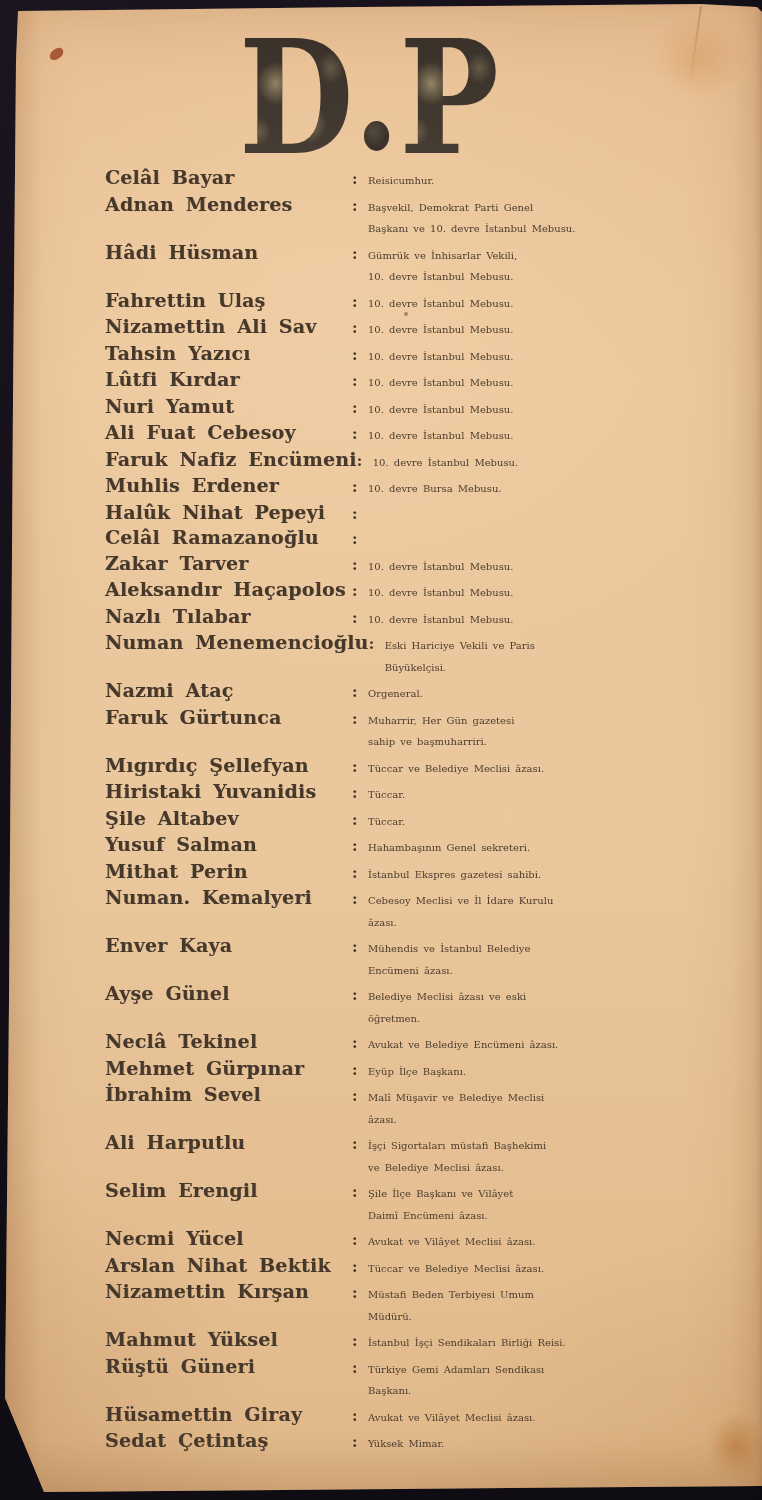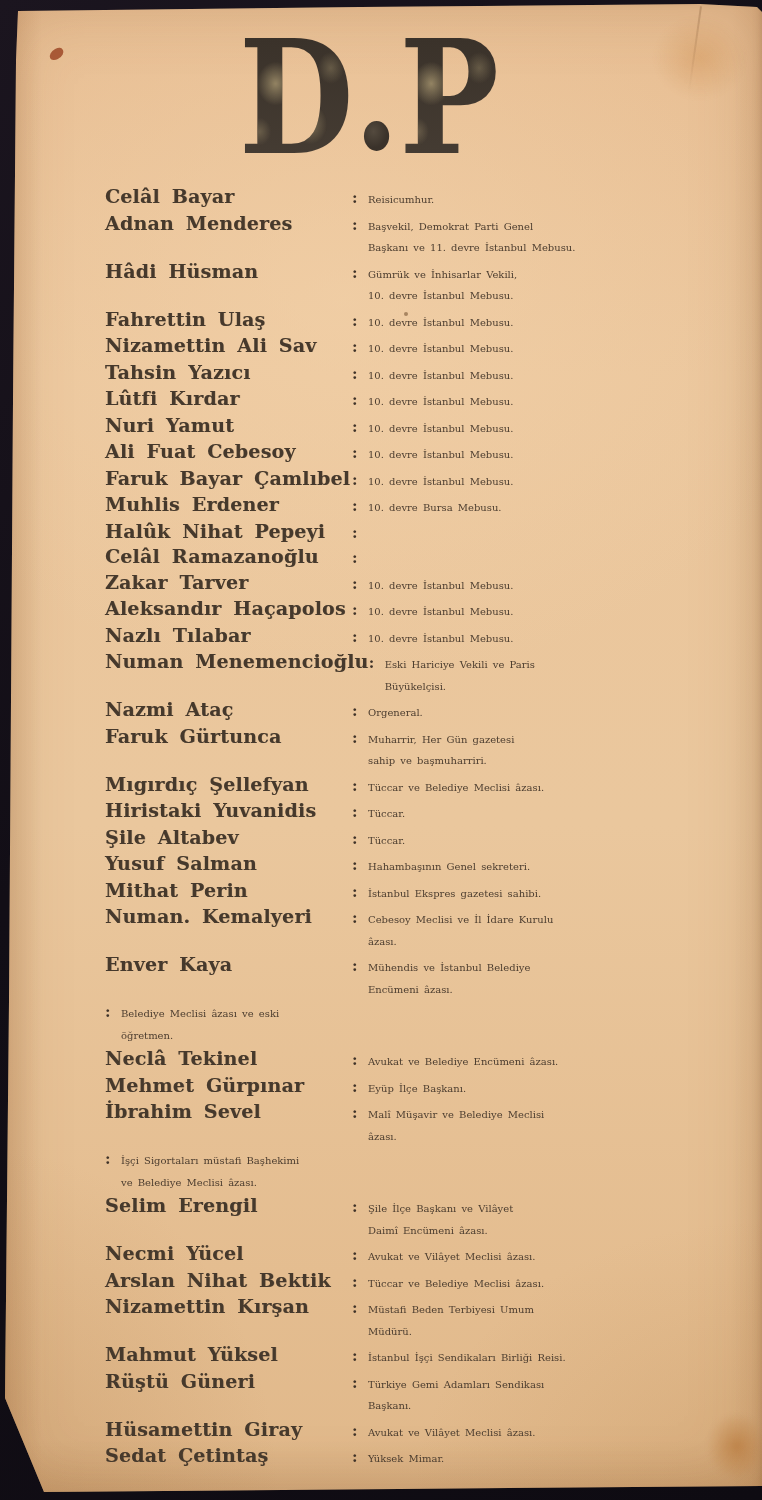--- a/index.html
+++ b/index.html
@@ -98,21 +98,21 @@
     width: 30px; height: 30px;
     margin: 0 12px;
     border-radius: 50%;
     background: radial-gradient(circle at 38% 35%, #544a3e 0%, #3a322a 60%);
     transform: translateY(-2px);
   }
 
   
   .list {
     position: absolute;
-    left: 105px; top: 186px;
+    left: 105px; top: 167px;
     width: 620px;
   }
   .row {
     display: flex;
     align-items: baseline;
     margin-bottom: 2px;
   }
   .name {
     flex: 0 0 247px;
     font-weight: bold;
@@ -164,21 +164,21 @@
   <div class="row">
     <span class="name">Celâl Bayar</span>
     <span class="colon">:</span>
     <span class="desc">Reisicumhur.</span>
   </div>
 
   <div class="row">
     <span class="name">Adnan Menderes</span>
     <span class="colon">:</span>
     <span class="desc">Başvekil, Demokrat Parti Genel
-Başkanı ve 11. devre İstanbul Mebusu.</span>
+Başkanı ve 10. devre İstanbul Mebusu.</span>
   </div>
 
   <div class="row">
     <span class="name">Hâdi Hüsman</span>
     <span class="colon">:</span>
     <span class="desc">Gümrük ve İnhisarlar Vekili,
 10. devre İstanbul Mebusu.</span>
   </div>
 
   <div class="row">
@@ -211,21 +211,21 @@
     <span class="desc">10. devre İstanbul Mebusu.</span>
   </div>
 
   <div class="row">
     <span class="name">Ali Fuat Cebesoy</span>
     <span class="colon">:</span>
     <span class="desc">10. devre İstanbul Mebusu.</span>
   </div>
 
   <div class="row">
-    <span class="name">Faruk Bayar Çamlıbel</span>
+    <span class="name">Faruk Nafiz Encümeni</span>
     <span class="colon">:</span>
     <span class="desc">10. devre İstanbul Mebusu.</span>
   </div>
 
   <div class="row">
     <span class="name">Muhlis Erdener</span>
     <span class="colon">:</span>
     <span class="desc">10. devre Bursa Mebusu.</span>
   </div>
 
@@ -315,20 +315,21 @@
   </div>
 
   <div class="row">
     <span class="name">Enver Kaya</span>
     <span class="colon">:</span>
     <span class="desc">Mühendis ve İstanbul Belediye
 Encümeni âzası.</span>
   </div>
 
   <div class="row">
+    <span class="name">Ayşe Günel</span>
     <span class="colon">:</span>
     <span class="desc">Belediye Meclisi âzası ve eski
 öğretmen.</span>
   </div>
 
   <div class="row">
     <span class="name">Neclâ Tekinel</span>
     <span class="colon">:</span>
     <span class="desc">Avukat ve Belediye Encümeni âzası.</span>
   </div>
@@ -340,20 +341,21 @@
   </div>
 
   <div class="row">
     <span class="name">İbrahim Sevel</span>
     <span class="colon">:</span>
     <span class="desc">Malî Müşavir ve Belediye Meclisi
 âzası.</span>
   </div>
 
   <div class="row">
+    <span class="name">Ali Harputlu</span>
     <span class="colon">:</span>
     <span class="desc">İşçi Sigortaları müstafi Başhekimi
 ve Belediye Meclisi âzası.</span>
   </div>
 
   <div class="row">
     <span class="name">Selim Erengil</span>
     <span class="colon">:</span>
     <span class="desc">Şile İlçe Başkanı ve Vilâyet
 Daimî Encümeni âzası.</span>

